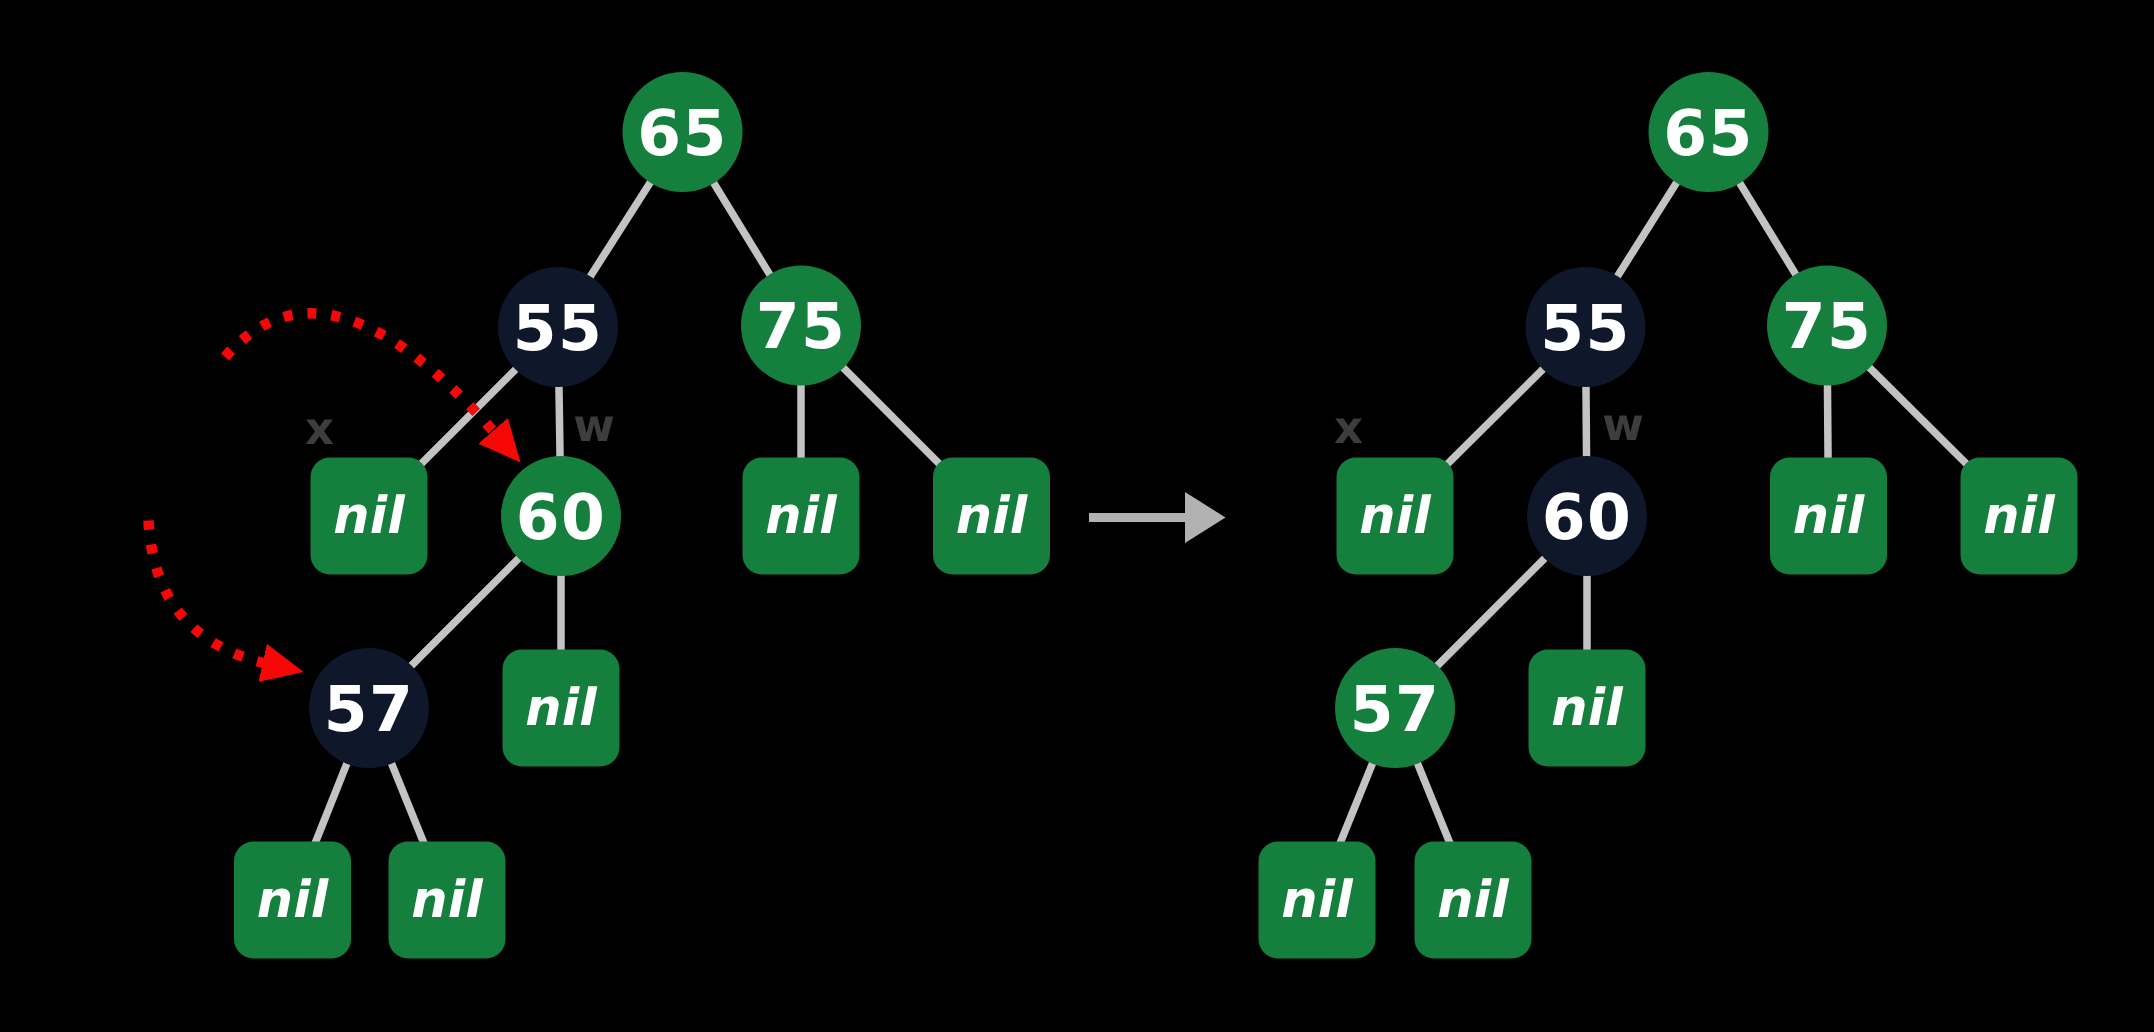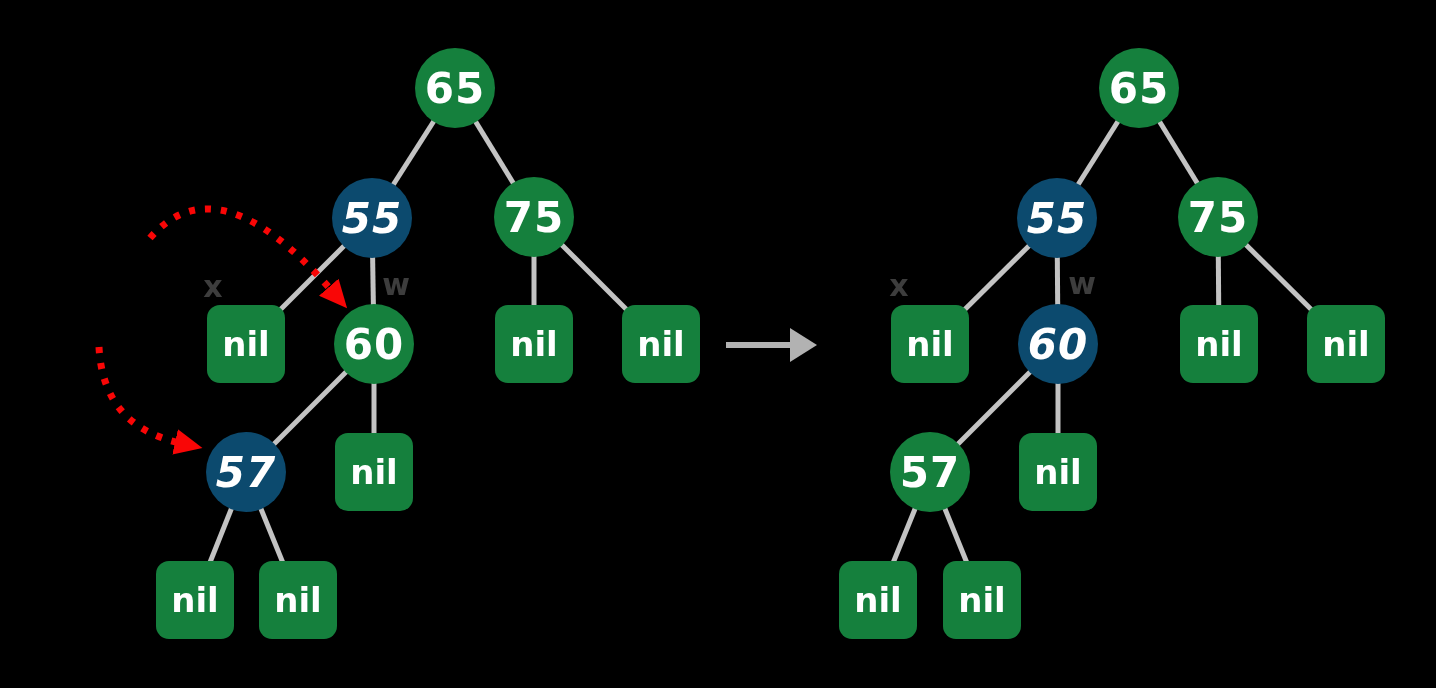--- a/index.html
+++ b/index.html
@@ -39,23 +39,24 @@
     height: 80px;
     border-radius: 50%;
     font-size: 42px;
     letter-spacing: 1px;
   }
   .square {
     width: 78px;
     height: 78px;
     border-radius: 13px;
     font-size: 34px;
+    font-style: italic;
   }
   .dark { background: #15803d; }
-  .red  { background: #0c4a6e; font-style: italic; }
+  .red  { background: #0f172a; }
   .annotation {
     position: absolute;
     transform: translate(-50%, -50%);
     font-size: 30px;
     font-weight: bold;
     color: #3d3d3d;
     z-index: 2;
     line-height: 1;
   }
 </style>

